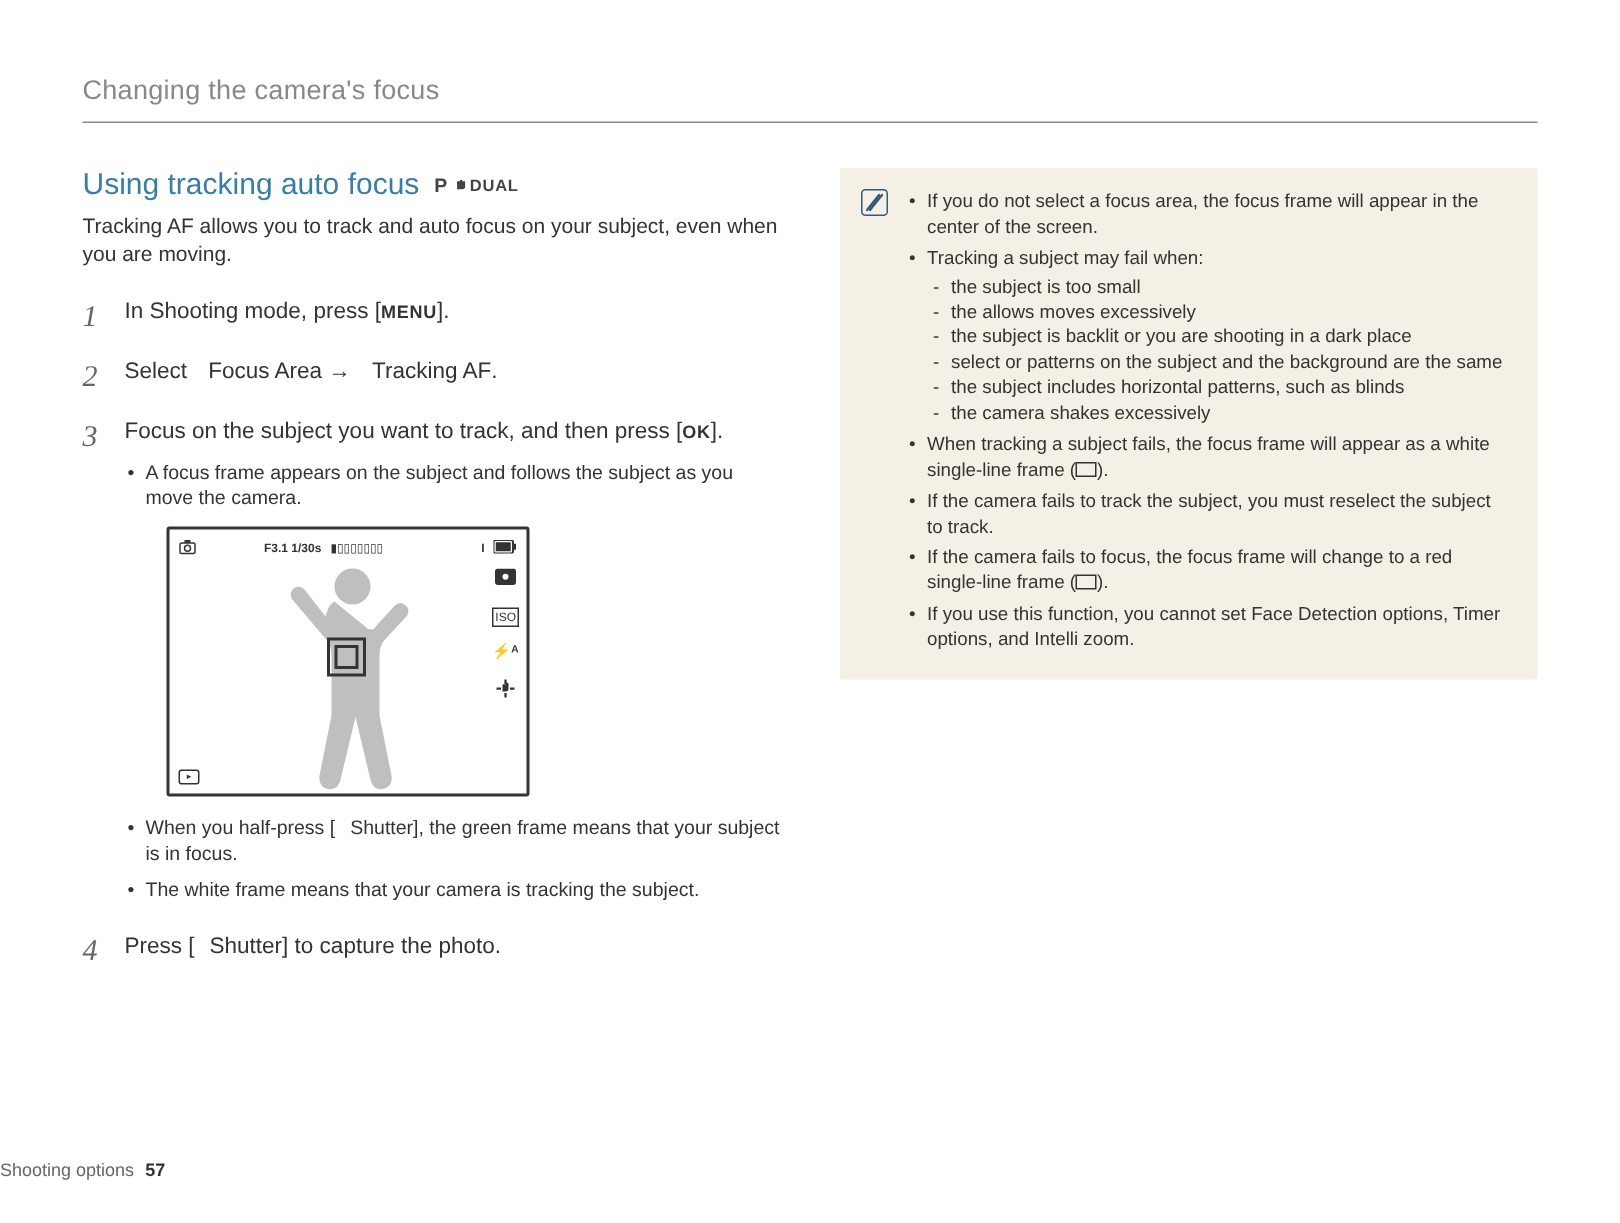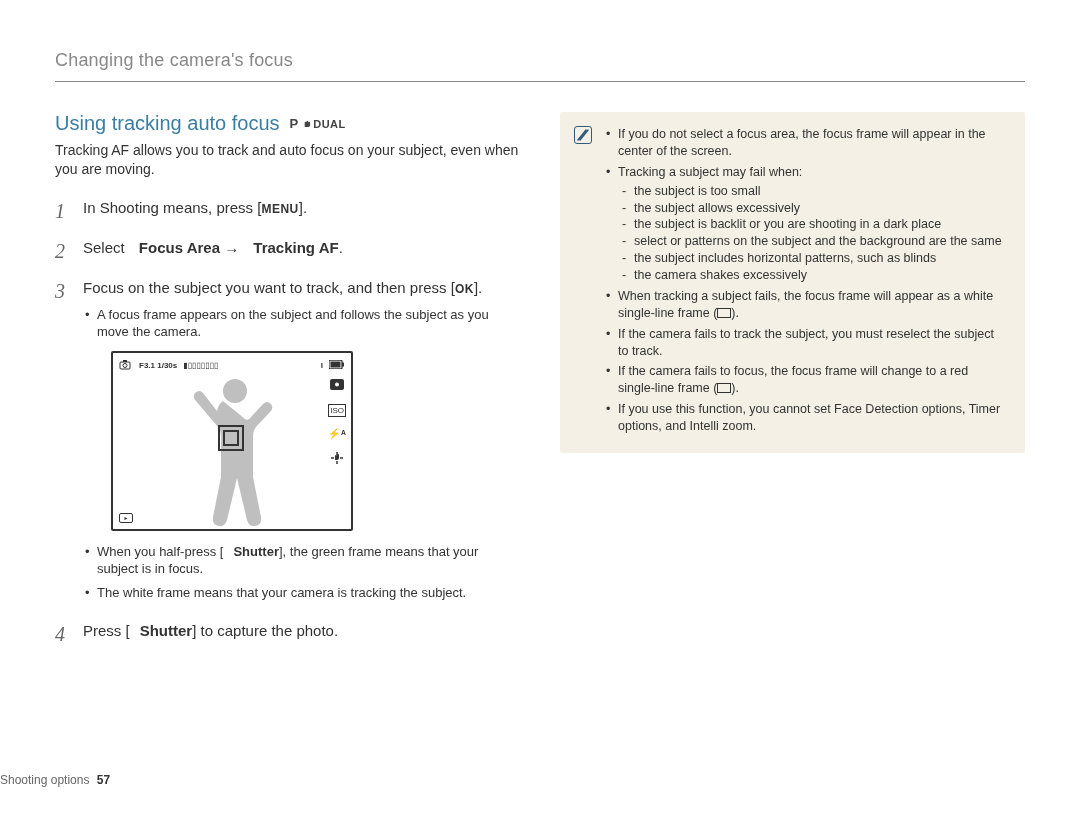--- a/index.html
+++ b/index.html
@@ -66,21 +66,21 @@
     min-width: 16px;
     font-weight: 400;
   }
   .step-body { flex: 1; }
   .menu-box, .ok-box {
     font-weight: 700;
     font-family: Arial, sans-serif;
     font-size: 12px;
     letter-spacing: 0.5px;
   }
-  .bold { font-weight: 700; padding-left: 10px; }
+  .bold { font-weight: 400; padding-left: 10px; }
   .sub-bullets {
     list-style: none;
     margin-top: 8px;
     padding-left: 2px;
   }
   .sub-bullets li {
     position: relative;
     padding-left: 12px;
     font-size: 13px;
     line-height: 1.35;
@@ -97,21 +97,21 @@
     height: 180px;
     border: 2px solid #333;
     border-radius: 2px;
     margin: 10px 0 12px 28px;
     position: relative;
     background: #fff;
   }
   .lcd-top {
     position: absolute; top: 5px; left: 6px; right: 6px; height: 16px;
     display: flex; align-items: center; gap: 6px;
-    font-size: 8px; color: #333;
+    font-size: 8px; color: #333; padding-left: 37px;
   }
   .lcd-top .spacer { flex:1; }
   .lcd-right {
     position: absolute; right: 5px; top: 26px; display:flex; flex-direction:column; gap:10px; align-items:center;
   }
   .lcd-right span { font-size:10px; color:#333; }
   .lcd-left-icon { position:absolute; left:6px; top:6px; font-size:11px; }
   .lcd-bottom-left { position:absolute; left:6px; bottom:6px; width:14px; height:10px; border:1.5px solid #333; border-radius:2px; display:flex; align-items:center; justify-content:center;}
   .lcd-bottom-left::after { content:"▸"; font-size:6px; color:#333;}
   .silhouette {
@@ -184,21 +184,21 @@
           <span>DUAL</span>
         </span>
       </span>
     </div>
 
     <p class="intro">Tracking AF allows you to track and auto focus on your subject, even when you are moving.</p>
 
     <div class="step">
       <div class="step-num">1</div>
       <div class="step-body">
-        <span>In Shooting means, press [</span><span class="menu-box">MENU</span><span>].</span>
+        <span>In Shooting mode, press [</span><span class="menu-box">MENU</span><span>].</span>
       </div>
     </div>
 
     <div class="step">
       <div class="step-num">2</div>
       <div class="step-body">
         <span>Select </span><span class="bold">Focus Area</span><span> → </span><span class="bold">Tracking AF</span><span>.</span>
       </div>
     </div>
 
@@ -277,21 +277,21 @@
         <svg width="12" height="12" viewBox="0 0 12 12">
             <path d="M1 11 L9 1 M3 11 L11 1" stroke="#335a7a" stroke-width="1.5" fill="none" stroke-linecap="round"></path>
           </svg>
       </div>
       <ul>
         <li>If you do not select a focus area, the focus frame will appear in the center of the screen.</li>
         <li>
           <span>Tracking a subject may fail when:</span>
           <ul>
             <li>the subject is too small</li>
-            <li>the subject allows excessively</li>
+            <li>the allows moves excessively</li>
             <li>the subject is backlit or you are shooting in a dark place</li>
             <li>select or patterns on the subject and the background are the same</li>
             <li>the subject includes horizontal patterns, such as blinds</li>
             <li>the camera shakes excessively</li>
           </ul>
         </li>
         <li>
           <span>When tracking a subject fails, the focus frame will appear as a white single-line frame (</span><span class="inline-frame"></span><span>).</span>
         </li>
         <li>If the camera fails to track the subject, you must reselect the subject to track.</li>

